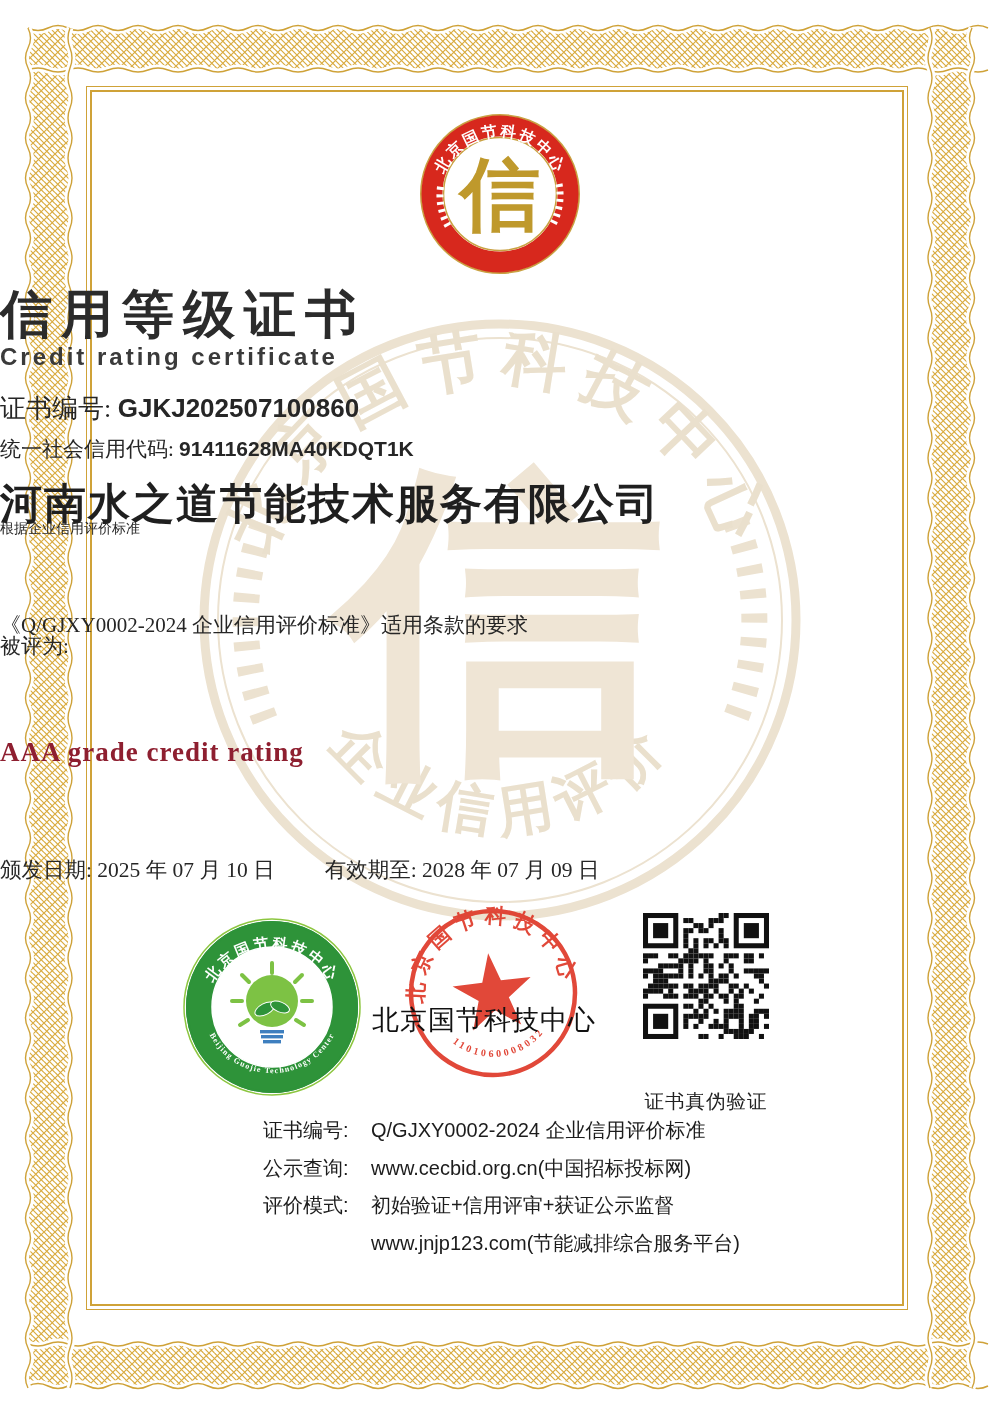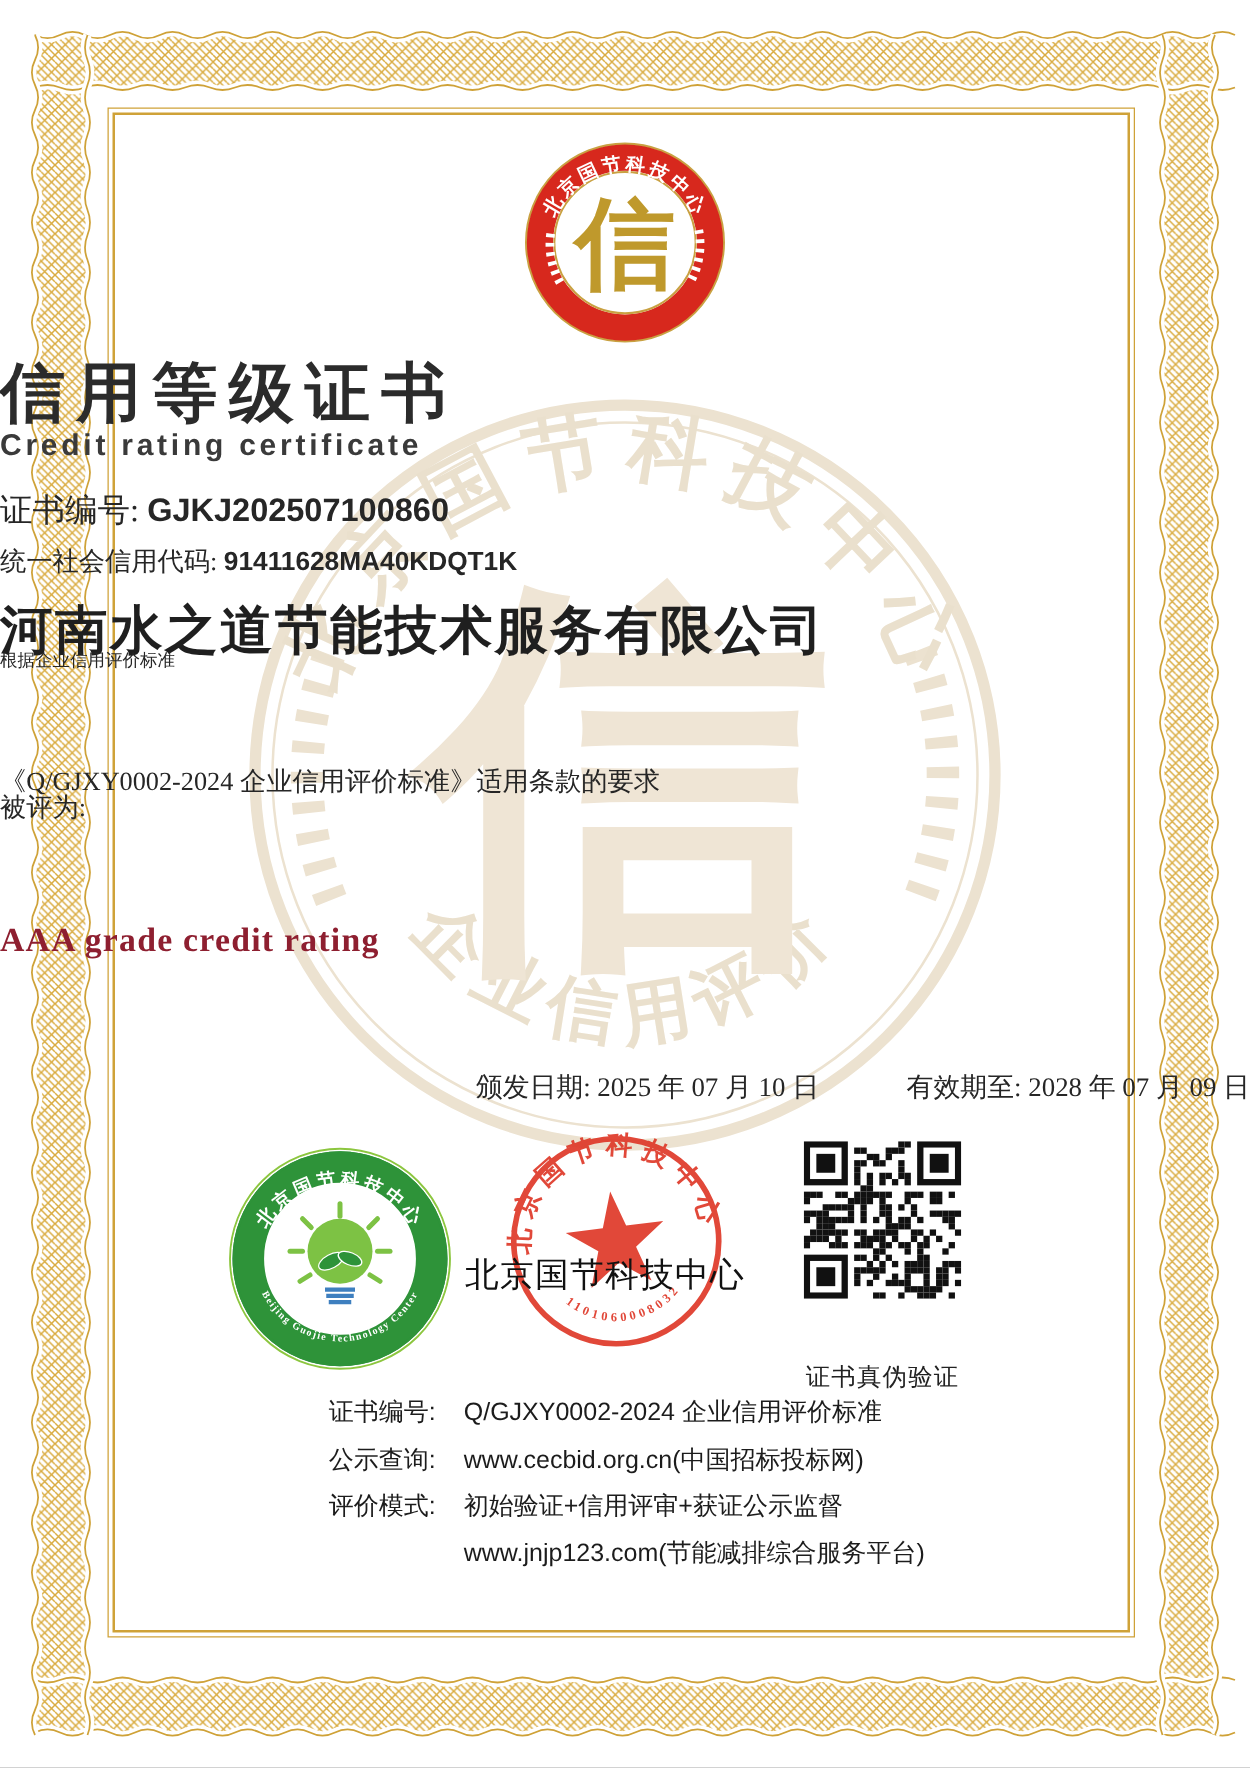--- a/index.html
+++ b/index.html
@@ -28,21 +28,21 @@
   .uscc{top:435px;font-size:21px;}
   .mono-val{font-family:"Liberation Sans","DejaVu Sans",sans-serif;font-weight:700;}
   .company{top:476px;font-size:42px;font-weight:700;letter-spacing:2px;color:#1f1f1f;}
   .basis1{top:520px;font-size:14px;}
   .basis2{top:591px;font-size:21px;margin-top:20px;}
   .rated{top:632px;font-size:21px;}
   .rating-zh{top:672px;color:var(--maroon);font-weight:700;}
   .rating-zh .aaa{font-size:57px;letter-spacing:2px;}
   .rating-zh .zh{font-size:50px;letter-spacing:5px;margin-left:12px;}
   .rating-en{top:737px;font-size:27px;font-weight:700;color:var(--maroon);letter-spacing:1px;}
-  .dates{top:855px;font-size:21.5px;display:flex;justify-content:flex-end;gap:70px;left:0;width:1000px;}
+  .dates{top:855px;font-size:21.5px;display:flex;justify-content:flex-start;gap:50px;left:0;width:1000px;}
   .seal-overlay-text{left:372px;top:1002px;font-size:27px;color:#111;letter-spacing:1px;z-index:5;}
   .qr-caption{left:630px;top:1062px;width:152px;text-align:center;font-size:19.5px;letter-spacing:1px;color:#222;margin-top:26px;}
   .footer{left:263px;top:1112px;font-family:"Liberation Sans","DejaVu Sans",sans-serif;
           font-size:20px;color:#1c1c1c;}
   .footer .row{display:flex;line-height:37.5px;}
   .footer .lbl{width:108px;}
   .footer .val{white-space:nowrap;}
   
   svg text{font-family:"Liberation Serif",serif;}
   .white-arc{fill:#fff;font-weight:700;}

